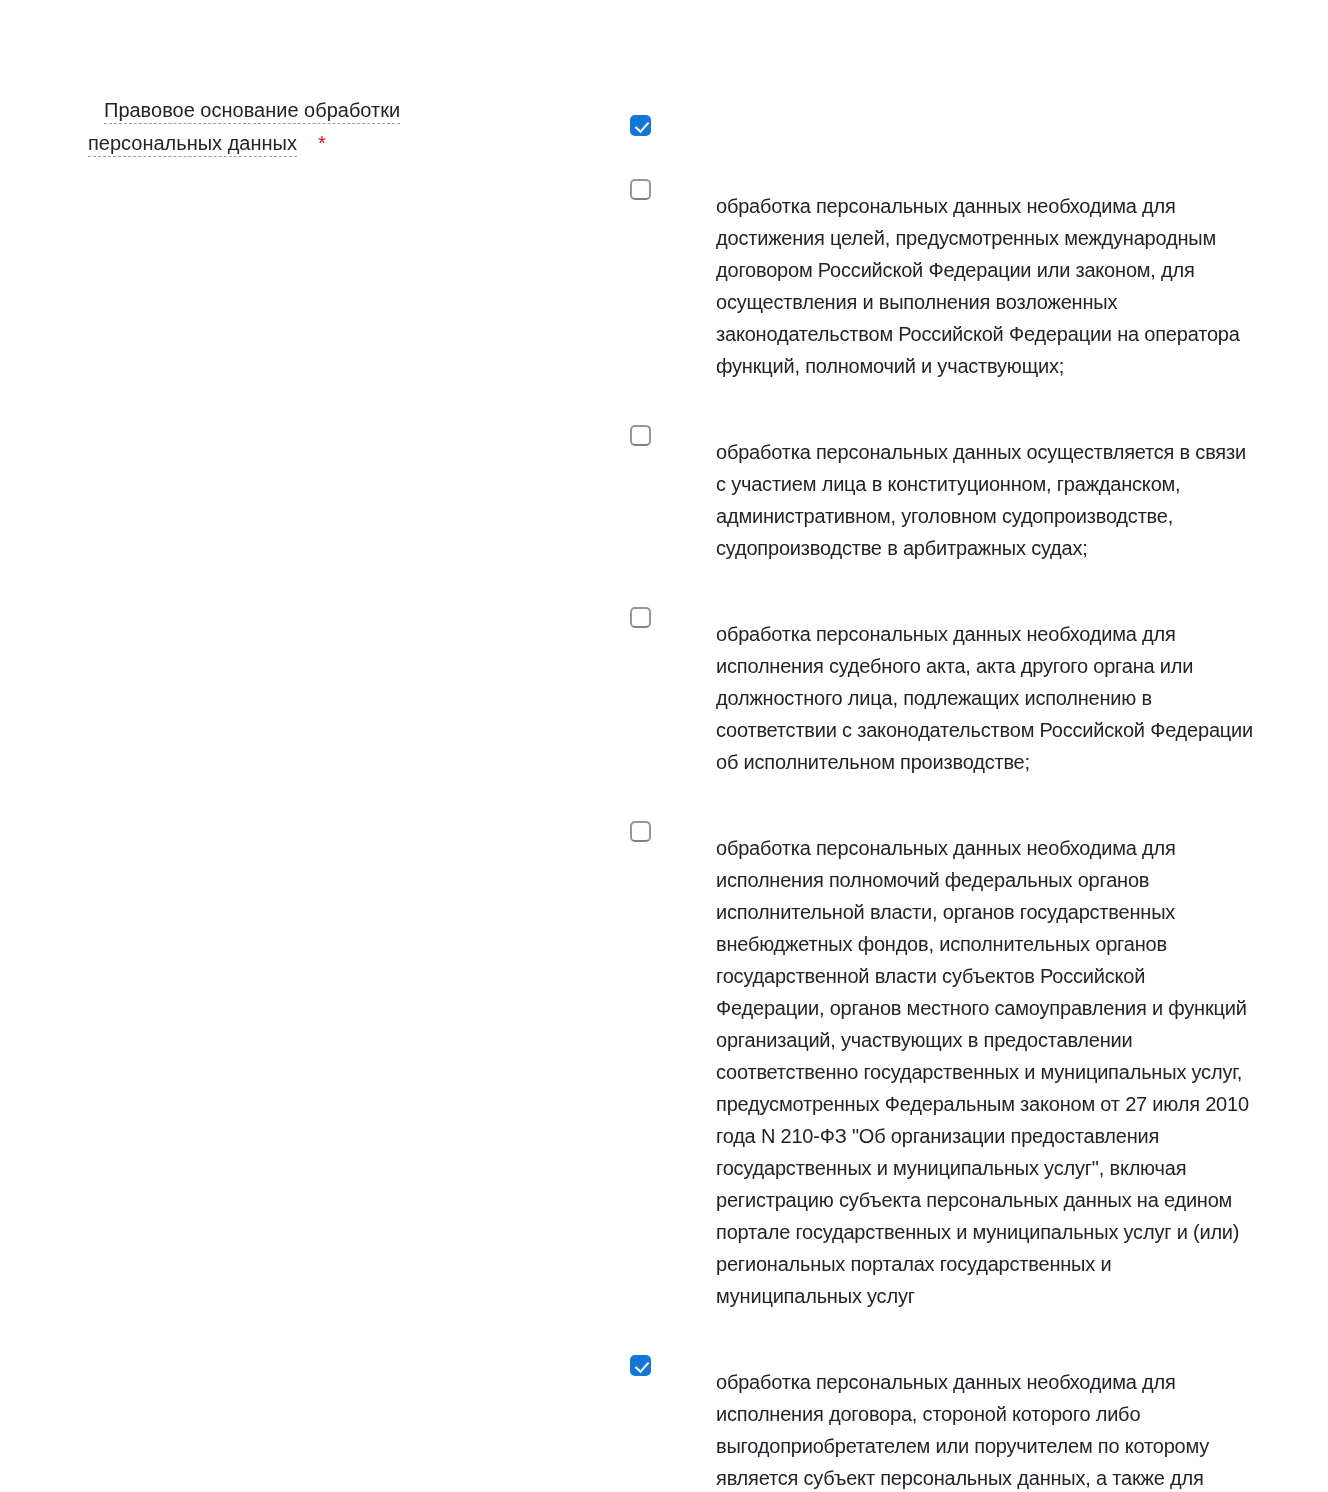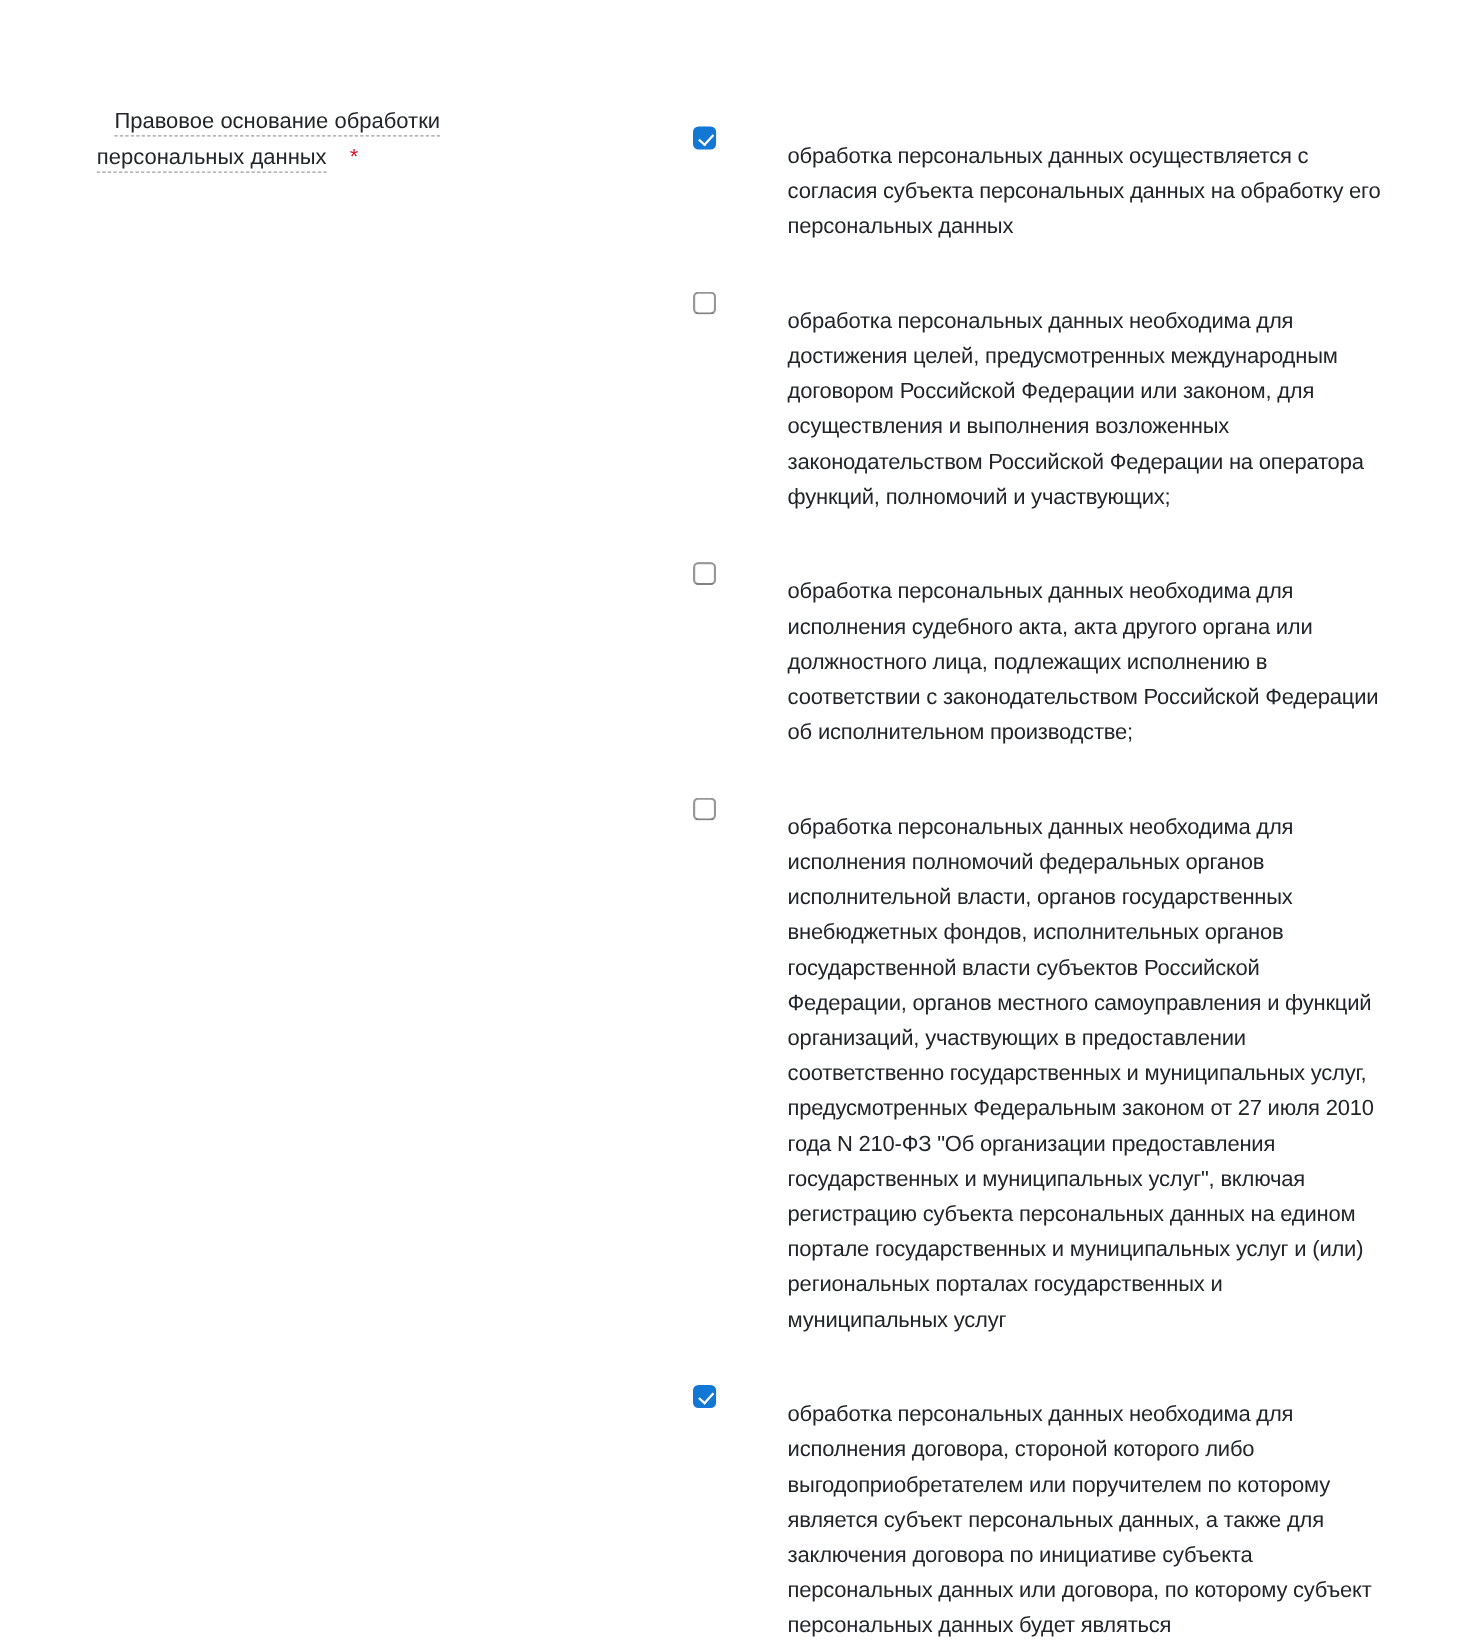--- a/index.html
+++ b/index.html
@@ -72,28 +72,31 @@
 </head>
 <body>
 
 <div class="form-row">
   <div class="field-label">
     <span class="label-text">Правовое основание обработки персональных данных</span><span class="required-marker">*</span>
   </div>
   <div class="field-options">
   <label class="check-item">
     <span class="checkbox checked" role="checkbox" aria-checked="true"></span>
-    <span class="check-text">обработка персональных данных осуществляется с согласия субъекта персональных данных на обработку его персональных данных</span>
   </label>
 
   <label class="check-item">
     <span class="checkbox" role="checkbox" aria-checked="false"></span>
     <span class="check-text">обработка персональных данных необходима для достижения целей, предусмотренных международным договором Российской Федерации или законом, для осуществления и выполнения возложенных законодательством Российской Федерации на оператора функций, полномочий и участвующих;</span>
   </label>
 
+  <label class="check-item">
+    <span class="checkbox" role="checkbox" aria-checked="false"></span>
+    <span class="check-text">обработка персональных данных осуществляется в связи с участием лица в конституционном, гражданском, административном, уголовном судопроизводстве, судопроизводстве в арбитражных судах;</span>
+  </label>
 
   <label class="check-item">
     <span class="checkbox" role="checkbox" aria-checked="false"></span>
     <span class="check-text">обработка персональных данных необходима для исполнения судебного акта, акта другого органа или должностного лица, подлежащих исполнению в соответствии с законодательством Российской Федерации об исполнительном производстве;</span>
   </label>
 
   <label class="check-item">
     <span class="checkbox" role="checkbox" aria-checked="false"></span>
     <span class="check-text">обработка персональных данных необходима для исполнения полномочий федеральных органов исполнительной власти, органов государственных внебюджетных фондов, исполнительных органов государственной власти субъектов Российской Федерации, органов местного самоуправления и функций организаций, участвующих в предоставлении соответственно государственных и муниципальных услуг, предусмотренных Федеральным законом от 27 июля 2010 года N 210-ФЗ "Об организации предоставления государственных и муниципальных услуг", включая регистрацию субъекта персональных данных на едином портале государственных и муниципальных услуг и (или) региональных порталах государственных и муниципальных услуг</span>
   </label>

